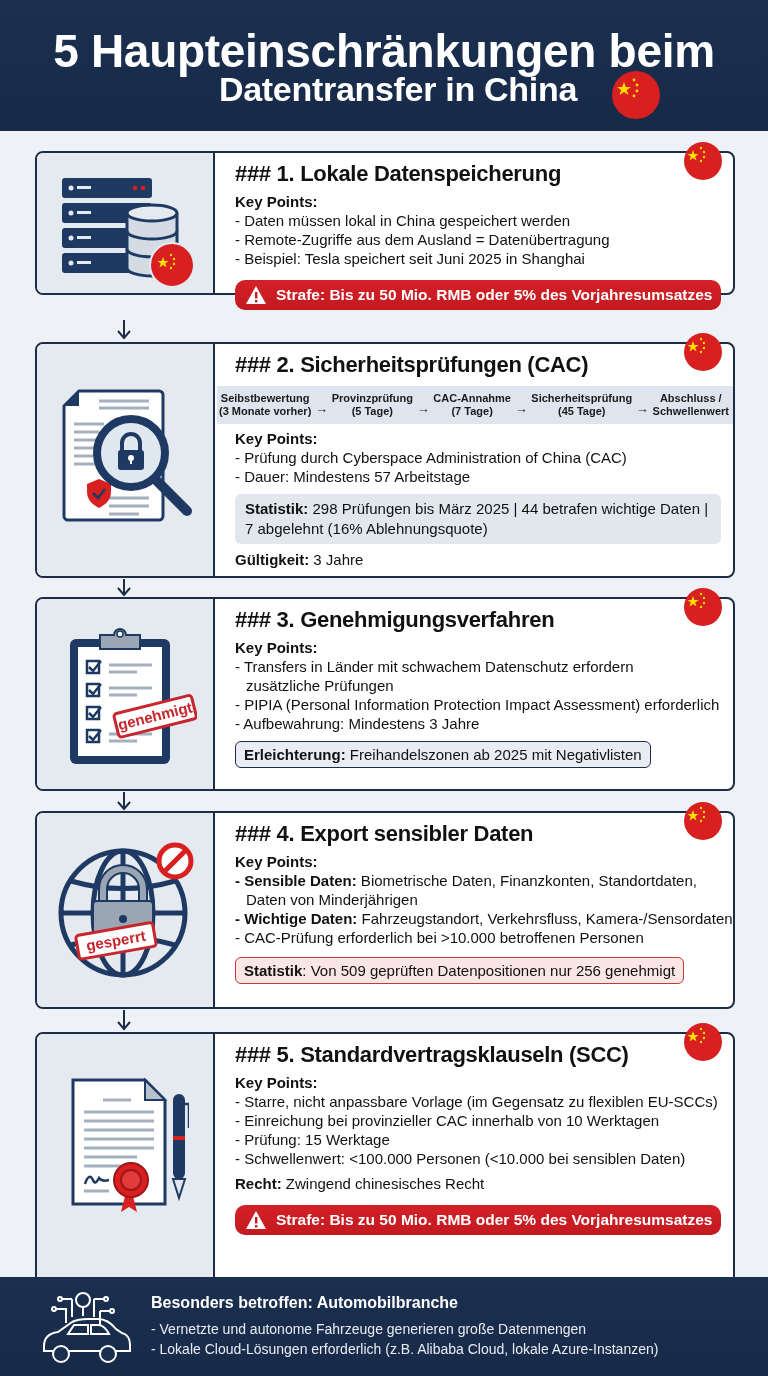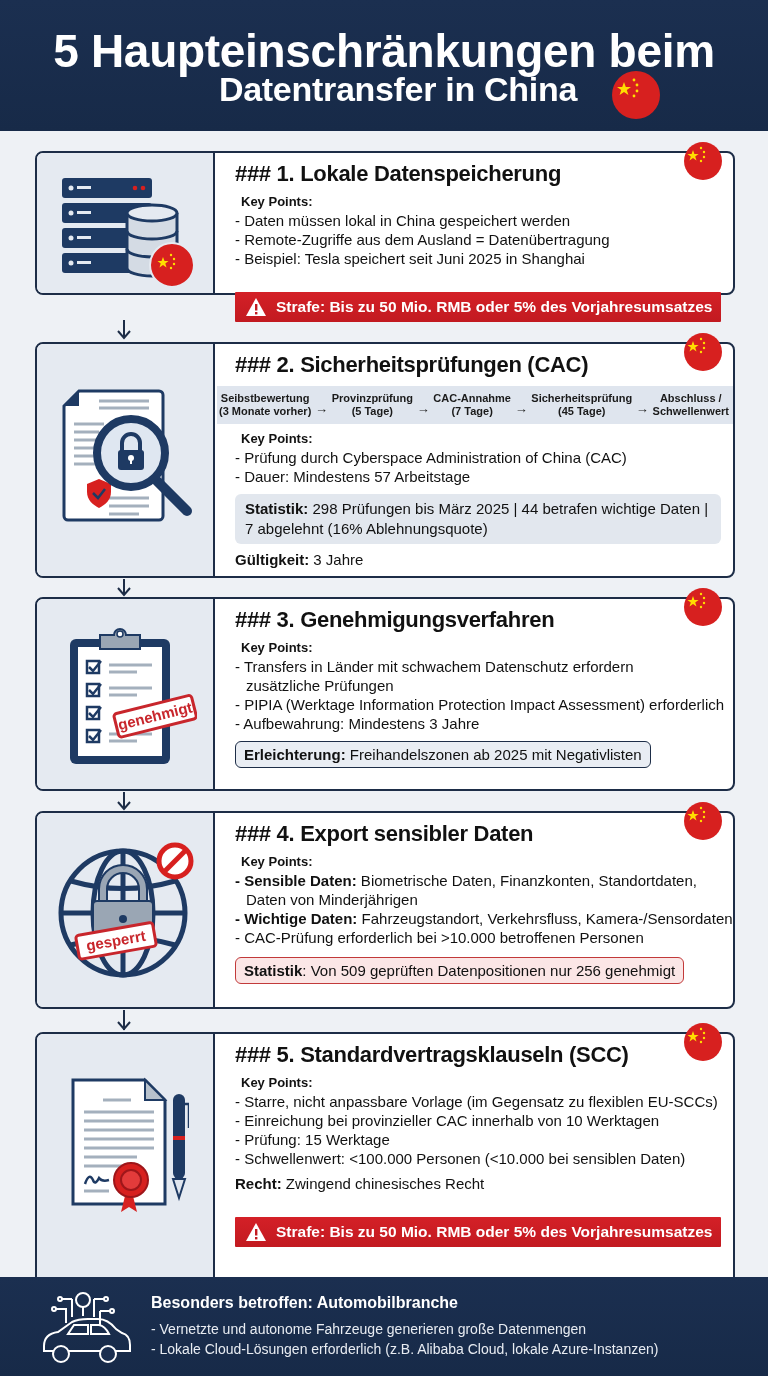--- a/index.html
+++ b/index.html
@@ -24,25 +24,25 @@
     border: 2px solid #1d2d47; border-radius: 8px; background: #fff;
   }
   .card .left {
     position: absolute; left: 0; top: 0; bottom: 0; width: 178px;
     background: #e5eaf1; border-right: 2px solid #1d2d47; border-radius: 6px 0 0 6px;
   }
   .card .left svg { position: absolute; }
   .card .right { position: absolute; left: 178px; top: 0; right: 0; bottom: 0; padding: 0 0 0 20px; }
   .card .flag { position: absolute; right: 10px; top: -12px; width: 40px; height: 40px; }
   .title { font-size: 22px; font-weight: bold; margin-top: 8px; letter-spacing: -0.3px; }
-  .kp { font-size: 13px; font-weight: bold; margin-top: 6px; line-height: 18px; margin-left: 6px; }
+  .kp { font-size: 15px; font-weight: bold; margin-top: 6px; line-height: 18px; }
   .li { font-size: 15px; line-height: 19px; }
   .li.ind { padding-left: 11px; }
   .penalty {
-    margin-top: 24px; margin-right: 12px; height: 30px; border-radius: 1px;
+    margin-top: 12px; margin-right: 12px; height: 30px; border-radius: 10px;
     background: linear-gradient(180deg, #d42027, #c21a20);
     color: #fff; font-size: 15.5px; font-weight: bold; display: flex; align-items: center; padding-left: 10px;
   }
   .penalty svg { margin-right: 9px; }
   .flow {
     margin-top: 8px; margin-left: -18px; margin-right: 0; height: 38px; background: #dfe5ee;
     display: flex; align-items: center; justify-content: space-between; padding: 0 4px 0 2px;
   }
   .flow .step { font-size: 11px; font-weight: bold; text-align: center; line-height: 13px; color: #1a1a1a; }
   .flow .arrow { font-size: 13px; color: #222; margin-top: 6px; }
@@ -253,21 +253,21 @@
         <rect x="48" y="84" width="80" height="24" rx="3" fill="#fff" stroke="#c8262c" stroke-width="3"></rect>
         <text x="88" y="101" text-anchor="middle" font-family="Liberation Sans, sans-serif" font-size="15" font-weight="bold" fill="#c8262c">genehmigt</text>
       </g>
     </svg>
   </div>
   <div class="right">
     <div class="title">### 3. Genehmigungsverfahren</div>
     <div class="kp">Key Points:</div>
     <div class="li">- Transfers in Länder mit schwachem Datenschutz erfordern</div>
     <div class="li ind">zusätzliche Prüfungen</div>
-    <div class="li">- PIPIA (Werktage Information Protection Impact Assessment) erforderlich</div>
+    <div class="li">- PIPIA (Personal Information Protection Impact Assessment) erforderlich</div>
     <div class="li">- Aufbewahrung: Mindestens 3 Jahre</div>
     <div class="stat-outline"><b>Erleichterung:</b><span> Freihandelszonen ab 2025 mit Negativlisten</span></div>
   </div>
   <svg class="flag" viewBox="0 0 40 40">
     <circle cx="20" cy="20" r="19" fill="#d7201f"></circle>
     <polygon points="10,9 11.4,13 15.6,13 12.2,15.5 13.5,19.5 10,17 6.5,19.5 7.8,15.5 4.4,13 8.6,13" fill="#ffde00"></polygon>
     <circle cx="18" cy="7" r="1.2" fill="#ffde00"></circle>
       <circle cx="21" cy="11" r="1.2" fill="#ffde00"></circle>
     <circle cx="21" cy="16" r="1.2" fill="#ffde00"></circle>
       <circle cx="18" cy="20" r="1.2" fill="#ffde00"></circle>

